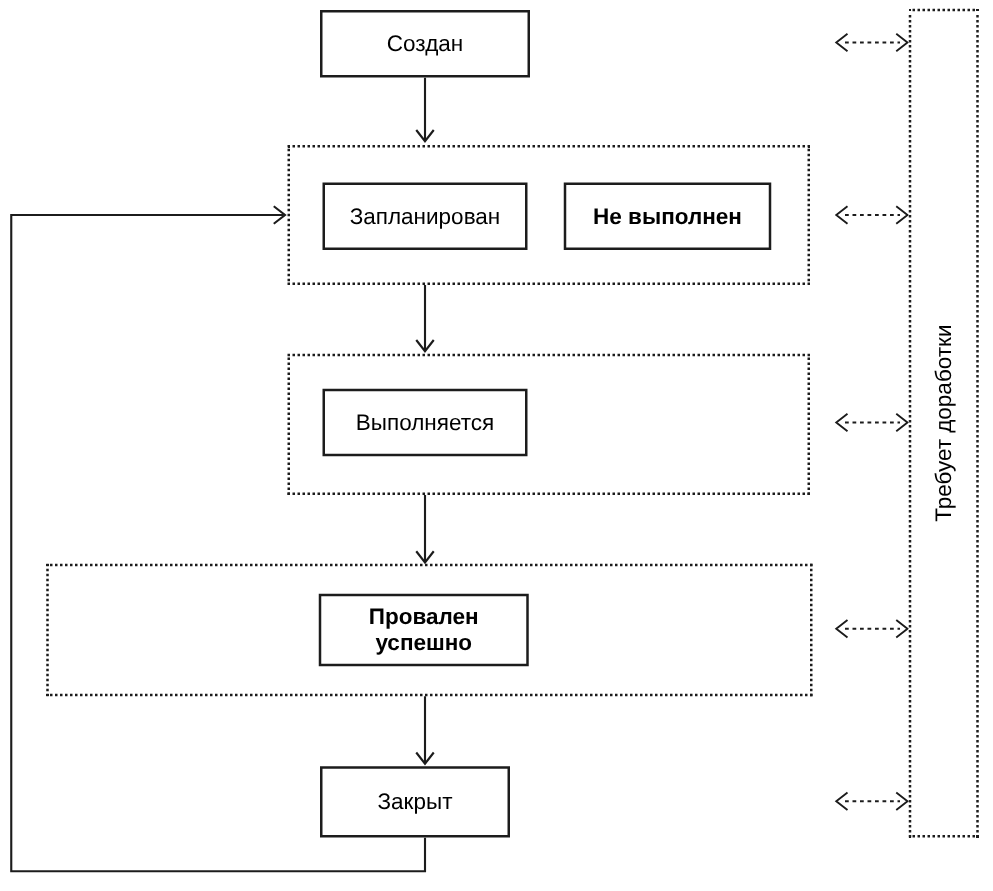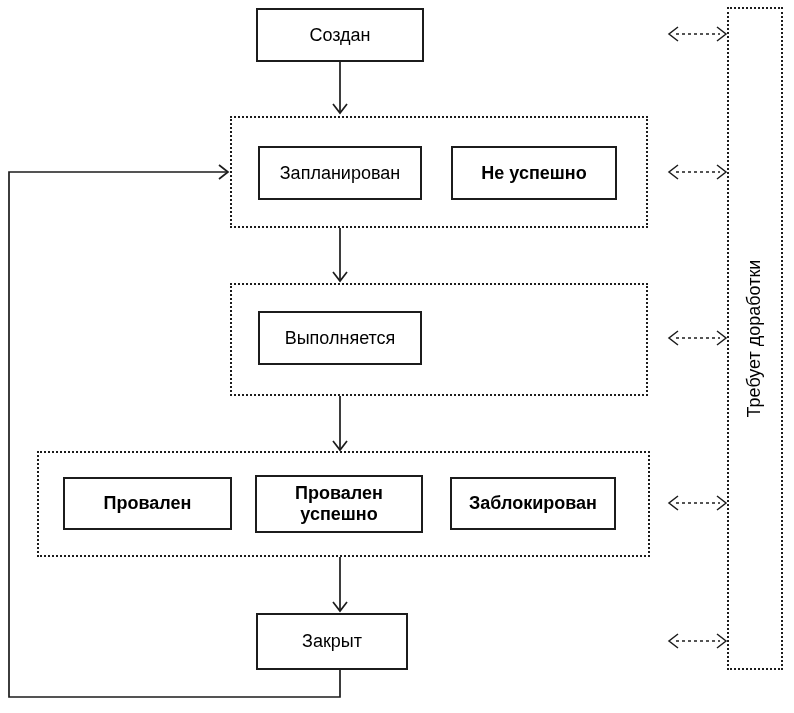--- a/index.html
+++ b/index.html
@@ -125,39 +125,33 @@
 
   <div class="node" style="left:256px; top:8px; width:168px; height:54px;">
     <span class="label">Создан</span>
   </div>
 
   <div class="node" style="left:258px; top:146px; width:164px; height:54px;">
     <span class="label">Запланирован</span>
   </div>
 
   <div class="node bold" style="left:451px; top:146px; width:166px; height:54px;">
-    <span class="label">Не успешно</span>
+    <span class="label">Не выполнен</span>
   </div>
 
   <div class="node" style="left:258px; top:311px; width:164px; height:54px;">
     <span class="label">Выполняется</span>
   </div>
 
 
-  <div class="node bold" style="left:63px; top:477px; width:169px; height:53px;">
-    <span class="label">Провален</span>
-  </div>
 
   <div class="node bold node-passed" style="left:255px; top:475px; width:168px; height:58px;">
     <span class="label">Провален успешно</span>
   </div>
 
-  <div class="node bold" style="left:450px; top:477px; width:166px; height:53px;">
-    <span class="label">Заблокирован</span>
-  </div>
 
   <div class="node" style="left:256px; top:613px; width:152px; height:57px;">
     <span class="label">Закрыт</span>
   </div>
 
   <div class="rework-panel">
     <span class="vlabel">Требует доработки</span>
   </div>
 
 </div>

